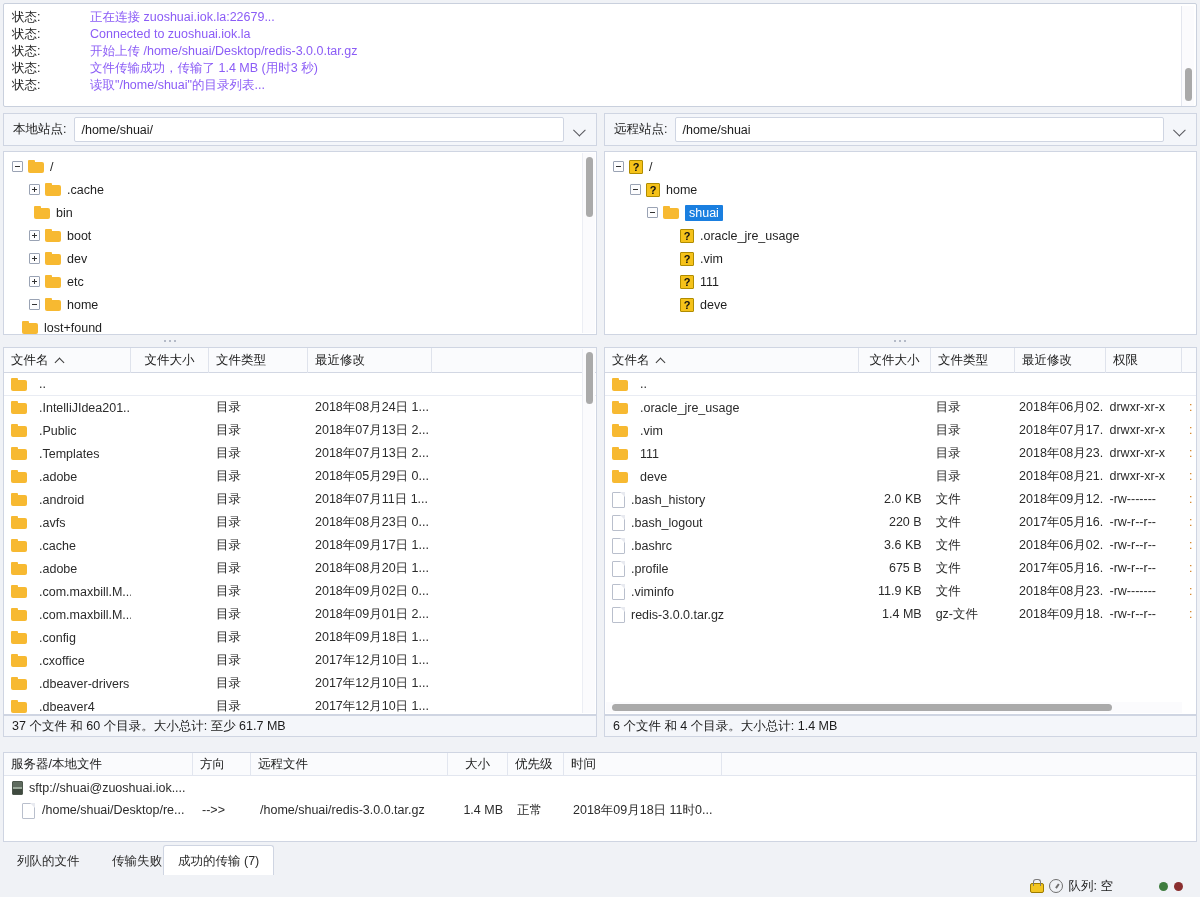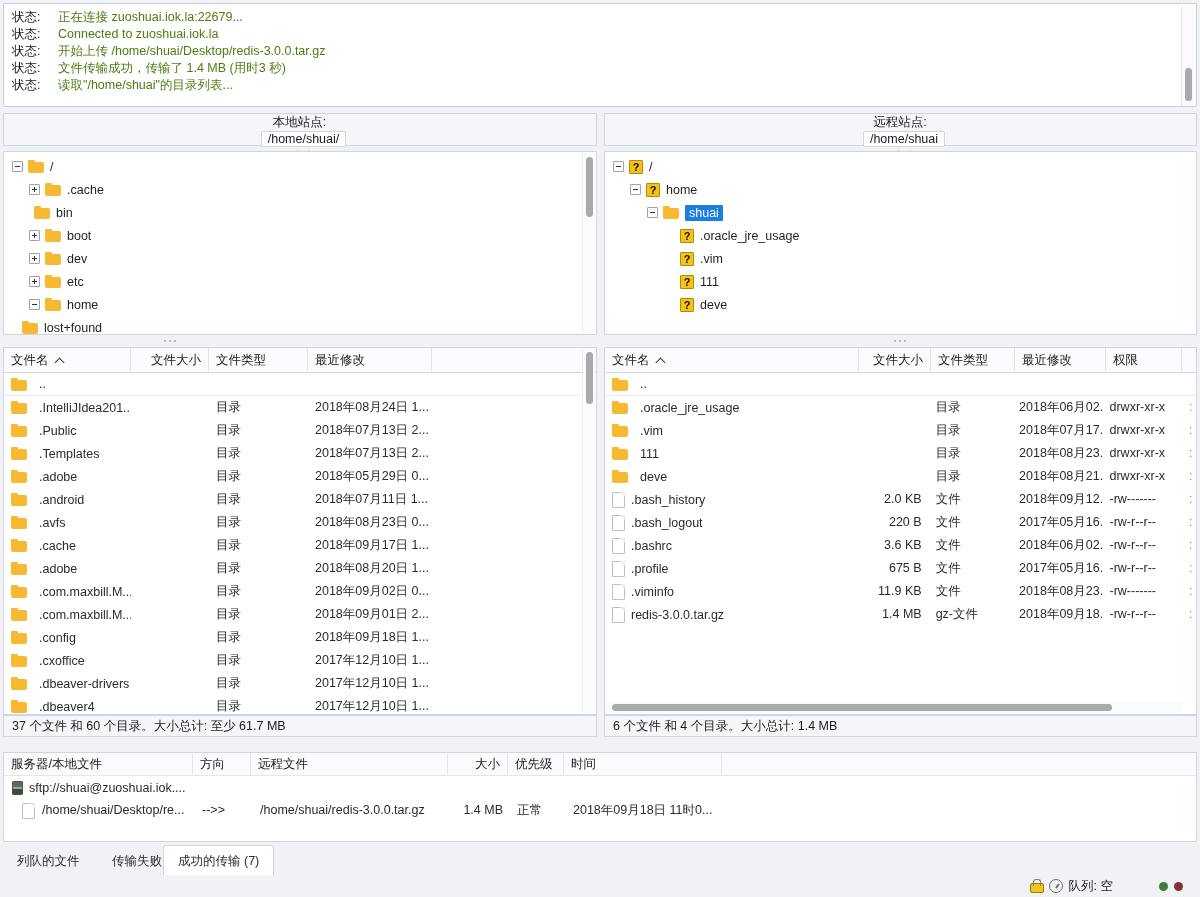--- a/index.html
+++ b/index.html
@@ -16,35 +16,35 @@
 
   
   .log-wrap {
     position: absolute; left: 3px; top: 3px; width: 1194px; height: 104px;
     background: #ffffff; border: 1px solid #c9d0dd; border-radius: 2px;
     overflow: hidden;
   }
   .log-inner { padding: 5px 4px 0 8px; }
   .log-row { display: flex; line-height: 17px; height: 17px; white-space: nowrap; }
   .log-label { width: 46px; flex: 0 0 46px; color: #1b1b1b; }
-  .log-text { color: #4d7c0f; }
+  .log-text { color: #8b5cf6; margin-left: 32px; }
   .log-scroll {
     position: absolute; right: 2px; top: 2px; width: 13px; height: 100px;
     background: #fbfbfd; border-left: 1px solid #e3e6ee;
   }
   .log-thumb {
     position: absolute; left: 3px; top: 62px; width: 7px; height: 33px;
     background: #a9a9a9; border-radius: 4px;
   }
 
   
   .pathbar {
     position: absolute; top: 113px; height: 33px;
     background: #f4f6fa; border: 1px solid #cfd5e2;
-    display: flex; align-items: center; padding: 0 2px 0 9px; flex-direction: column;
+    display: flex; align-items: center; padding: 0 2px 0 9px;
   }
   .pathbar.local  { left: 3px;   width: 594px; }
   .pathbar.remote { left: 604px; width: 593px; }
   .path-label { white-space: nowrap; margin-right: 8px; color: #1b1b1b; }
   .path-input {
     flex: 1 1 auto; height: 25px; background: #ffffff;
     border: 1px solid #cfd5e2; border-radius: 2px;
     display: flex; align-items: center; padding: 0 6px;
     font-family: "Liberation Sans", sans-serif; font-size: 12.5px; color: #1b1b1b;
   }
@@ -123,21 +123,21 @@
   .list-pane.remote { left: 604px; width: 593px; }
 
   .lhead {
     display: flex; height: 25px; background: #fafbfd;
     border-bottom: 1px solid #d2d7e3; align-items: center;
   }
   .lhead .hc {
     height: 25px; line-height: 25px; padding: 0 7px; white-space: nowrap;
     border-right: 1px solid #dfe3ec; color: #1b1b1b; overflow: hidden;
   }
-  .hc.right { text-align: right; }
+  .hc.right { text-align: center; }
   .sortcaret {
     display: inline-block; margin-left: 6px; width: 9px; height: 6px; position: relative; top: -1px;
   }
   .sortcaret::before {
     content: ""; position: absolute; left: 1px; top: 2px; width: 6px; height: 6px;
     border-left: 1.6px solid #3b3b3b; border-top: 1.6px solid #3b3b3b; transform: rotate(45deg);
   }
 
   .lrow { display: flex; height: 23px; align-items: center; white-space: nowrap; }
   .lrow.updir { border-bottom: 1px solid #e9ecf3; }

